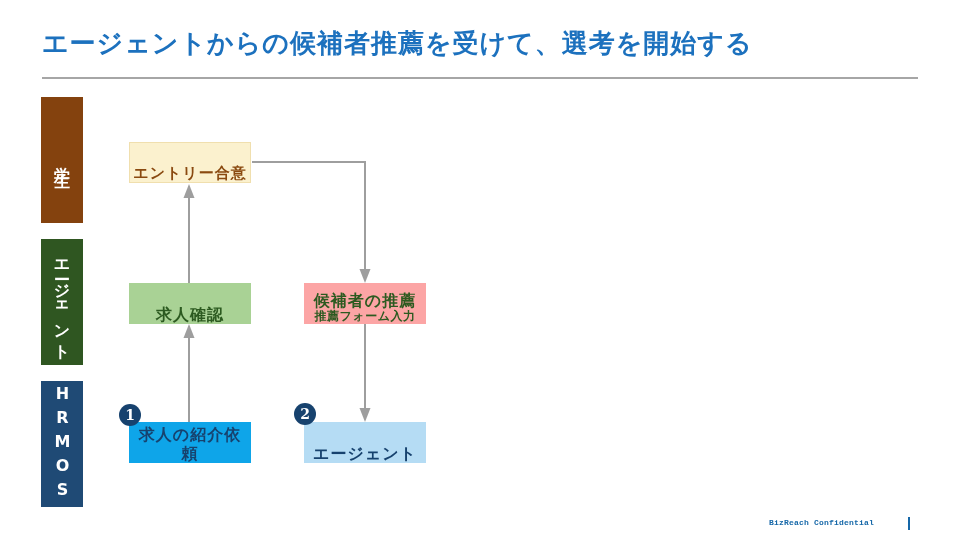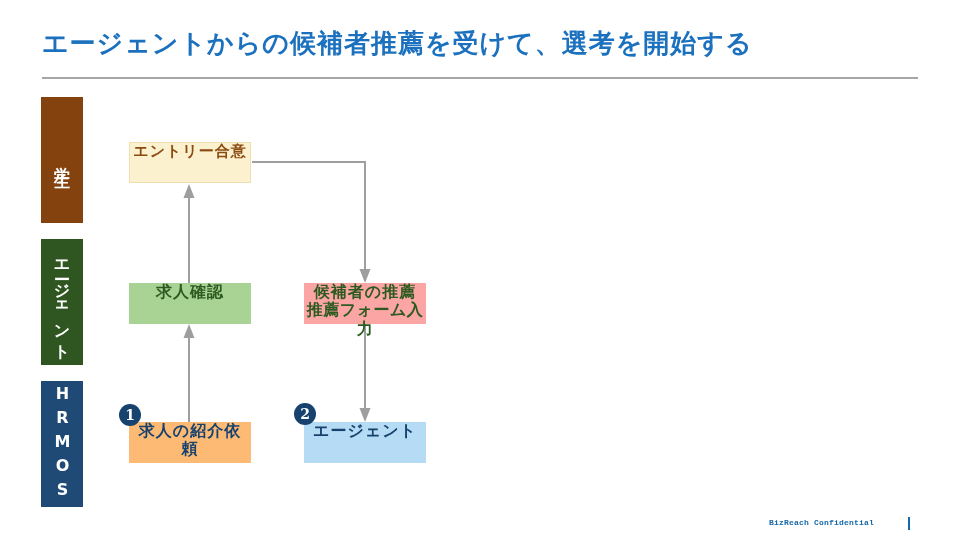--- a/index.html
+++ b/index.html
@@ -26,31 +26,31 @@
     color: #ffffff; font-weight: bold; font-size: 16px;
     line-height: 1;
   }
   .lane-student  { top: 97px;  height: 126px; background: #84420E; letter-spacing: 6px; }
   .lane-agent    { top: 239px; height: 126px; background: #2F5621; letter-spacing: 2px; }
   .lane-hrmos    { top: 381px; height: 126px; background: #1F4A75; text-orientation: upright; letter-spacing: 5px; }
 
   
   .node {
     position: absolute; width: 122px; height: 41px;
-    display: flex; flex-direction: column; align-items: center; justify-content: flex-start;
+    display: flex; flex-direction: column; align-items: center; justify-content: flex-end;
     font-weight: bold; text-align: center; line-height: 1.15;
   }
   .node .main { font-size: 16px; letter-spacing: 1px; }
-  .node .sub  { font-size: 16px; letter-spacing: 0.5px; }
+  .node .sub  { font-size: 12px; letter-spacing: 0.5px; }
 
   .node-entry     { left: 129px; top: 142px; background: #FBF1CE; color: #8A4A10; border: 1px solid #F0DFAE; }
   .node-entry .main { font-size: 15px; }
   .node-jobcheck  { left: 129px; top: 283px; background: #A9D295; color: #2C5A20; }
   .node-candidate { left: 304px; top: 283px; background: #fca5a5; color: #2C5A20; }
-  .node-request   { left: 129px; top: 422px; background: #fdba74; color: #17426E; }
+  .node-request   { left: 129px; top: 422px; background: #0ea5e9; color: #17426E; }
   .node-request .main { width: 104px; }
   .node-setup     { left: 304px; top: 422px; background: #B5DCF4; color: #17426E; }
 
   
   .badge {
     position: absolute; width: 22px; height: 22px; border-radius: 50%;
     background: #17426E; color: #ffffff;
     display: flex; align-items: center; justify-content: center;
     font-family: "DejaVu Serif", "Liberation Serif", serif;
     font-weight: bold; font-size: 14px; line-height: 1;

